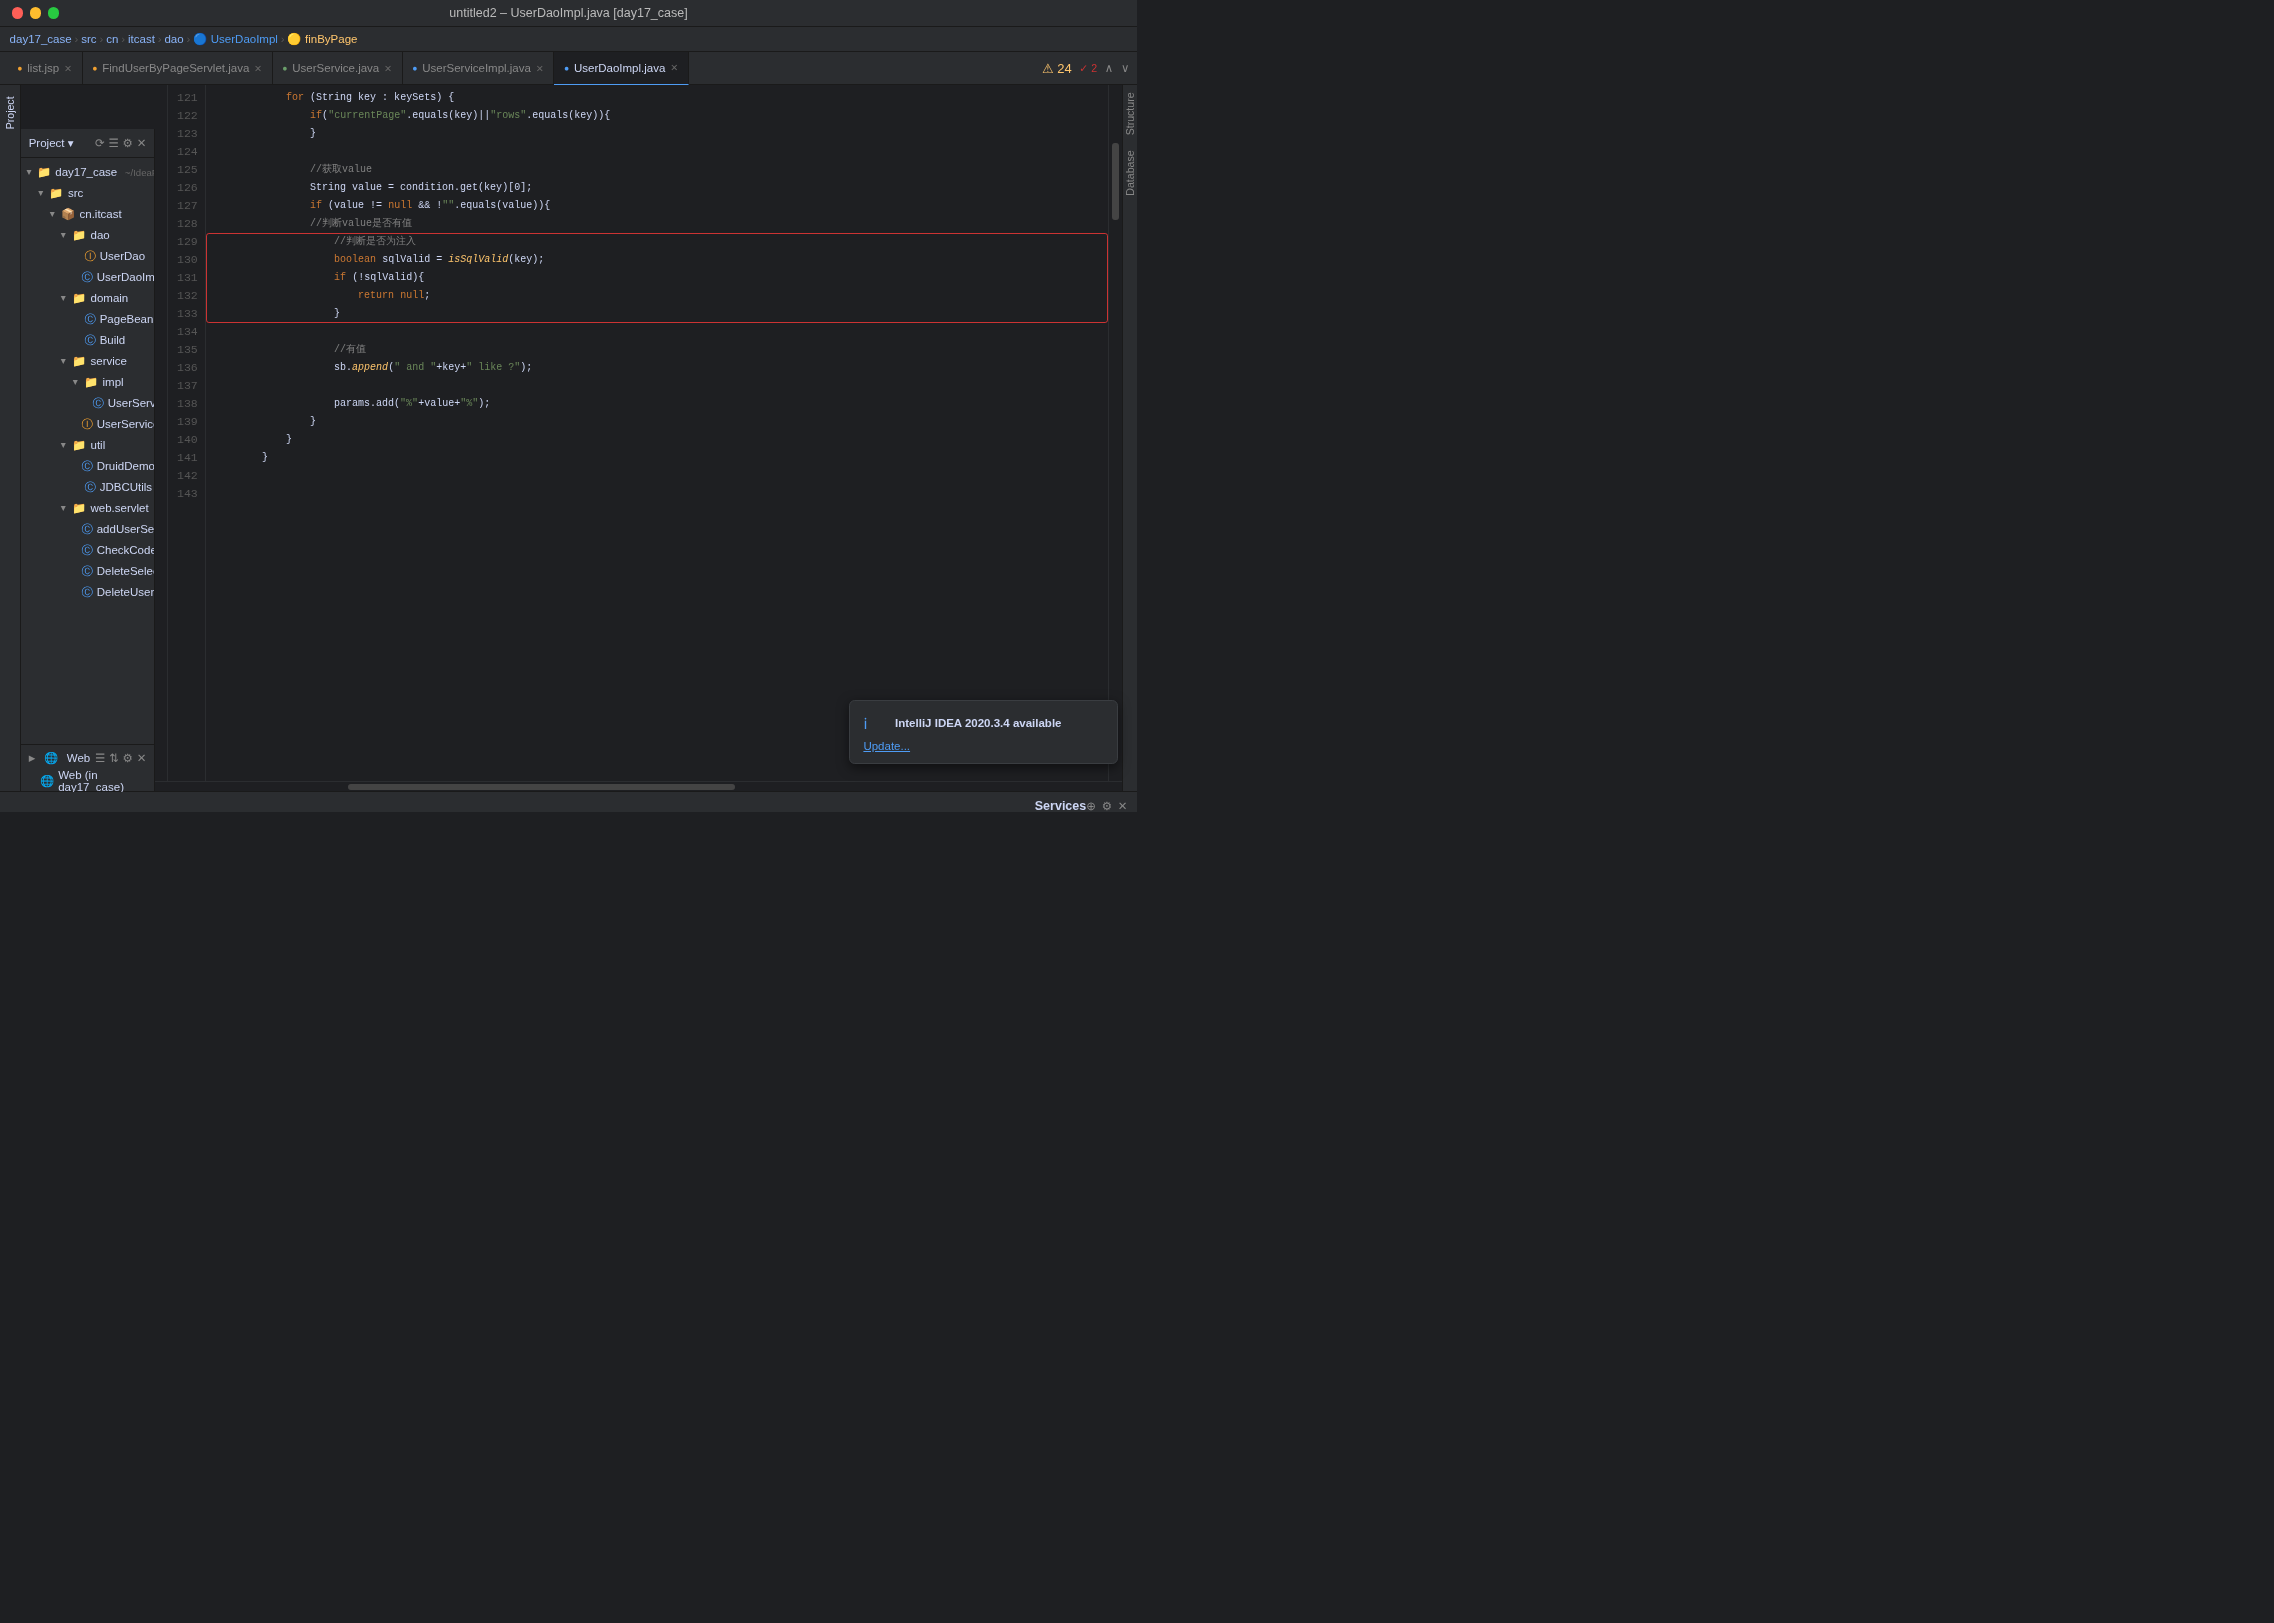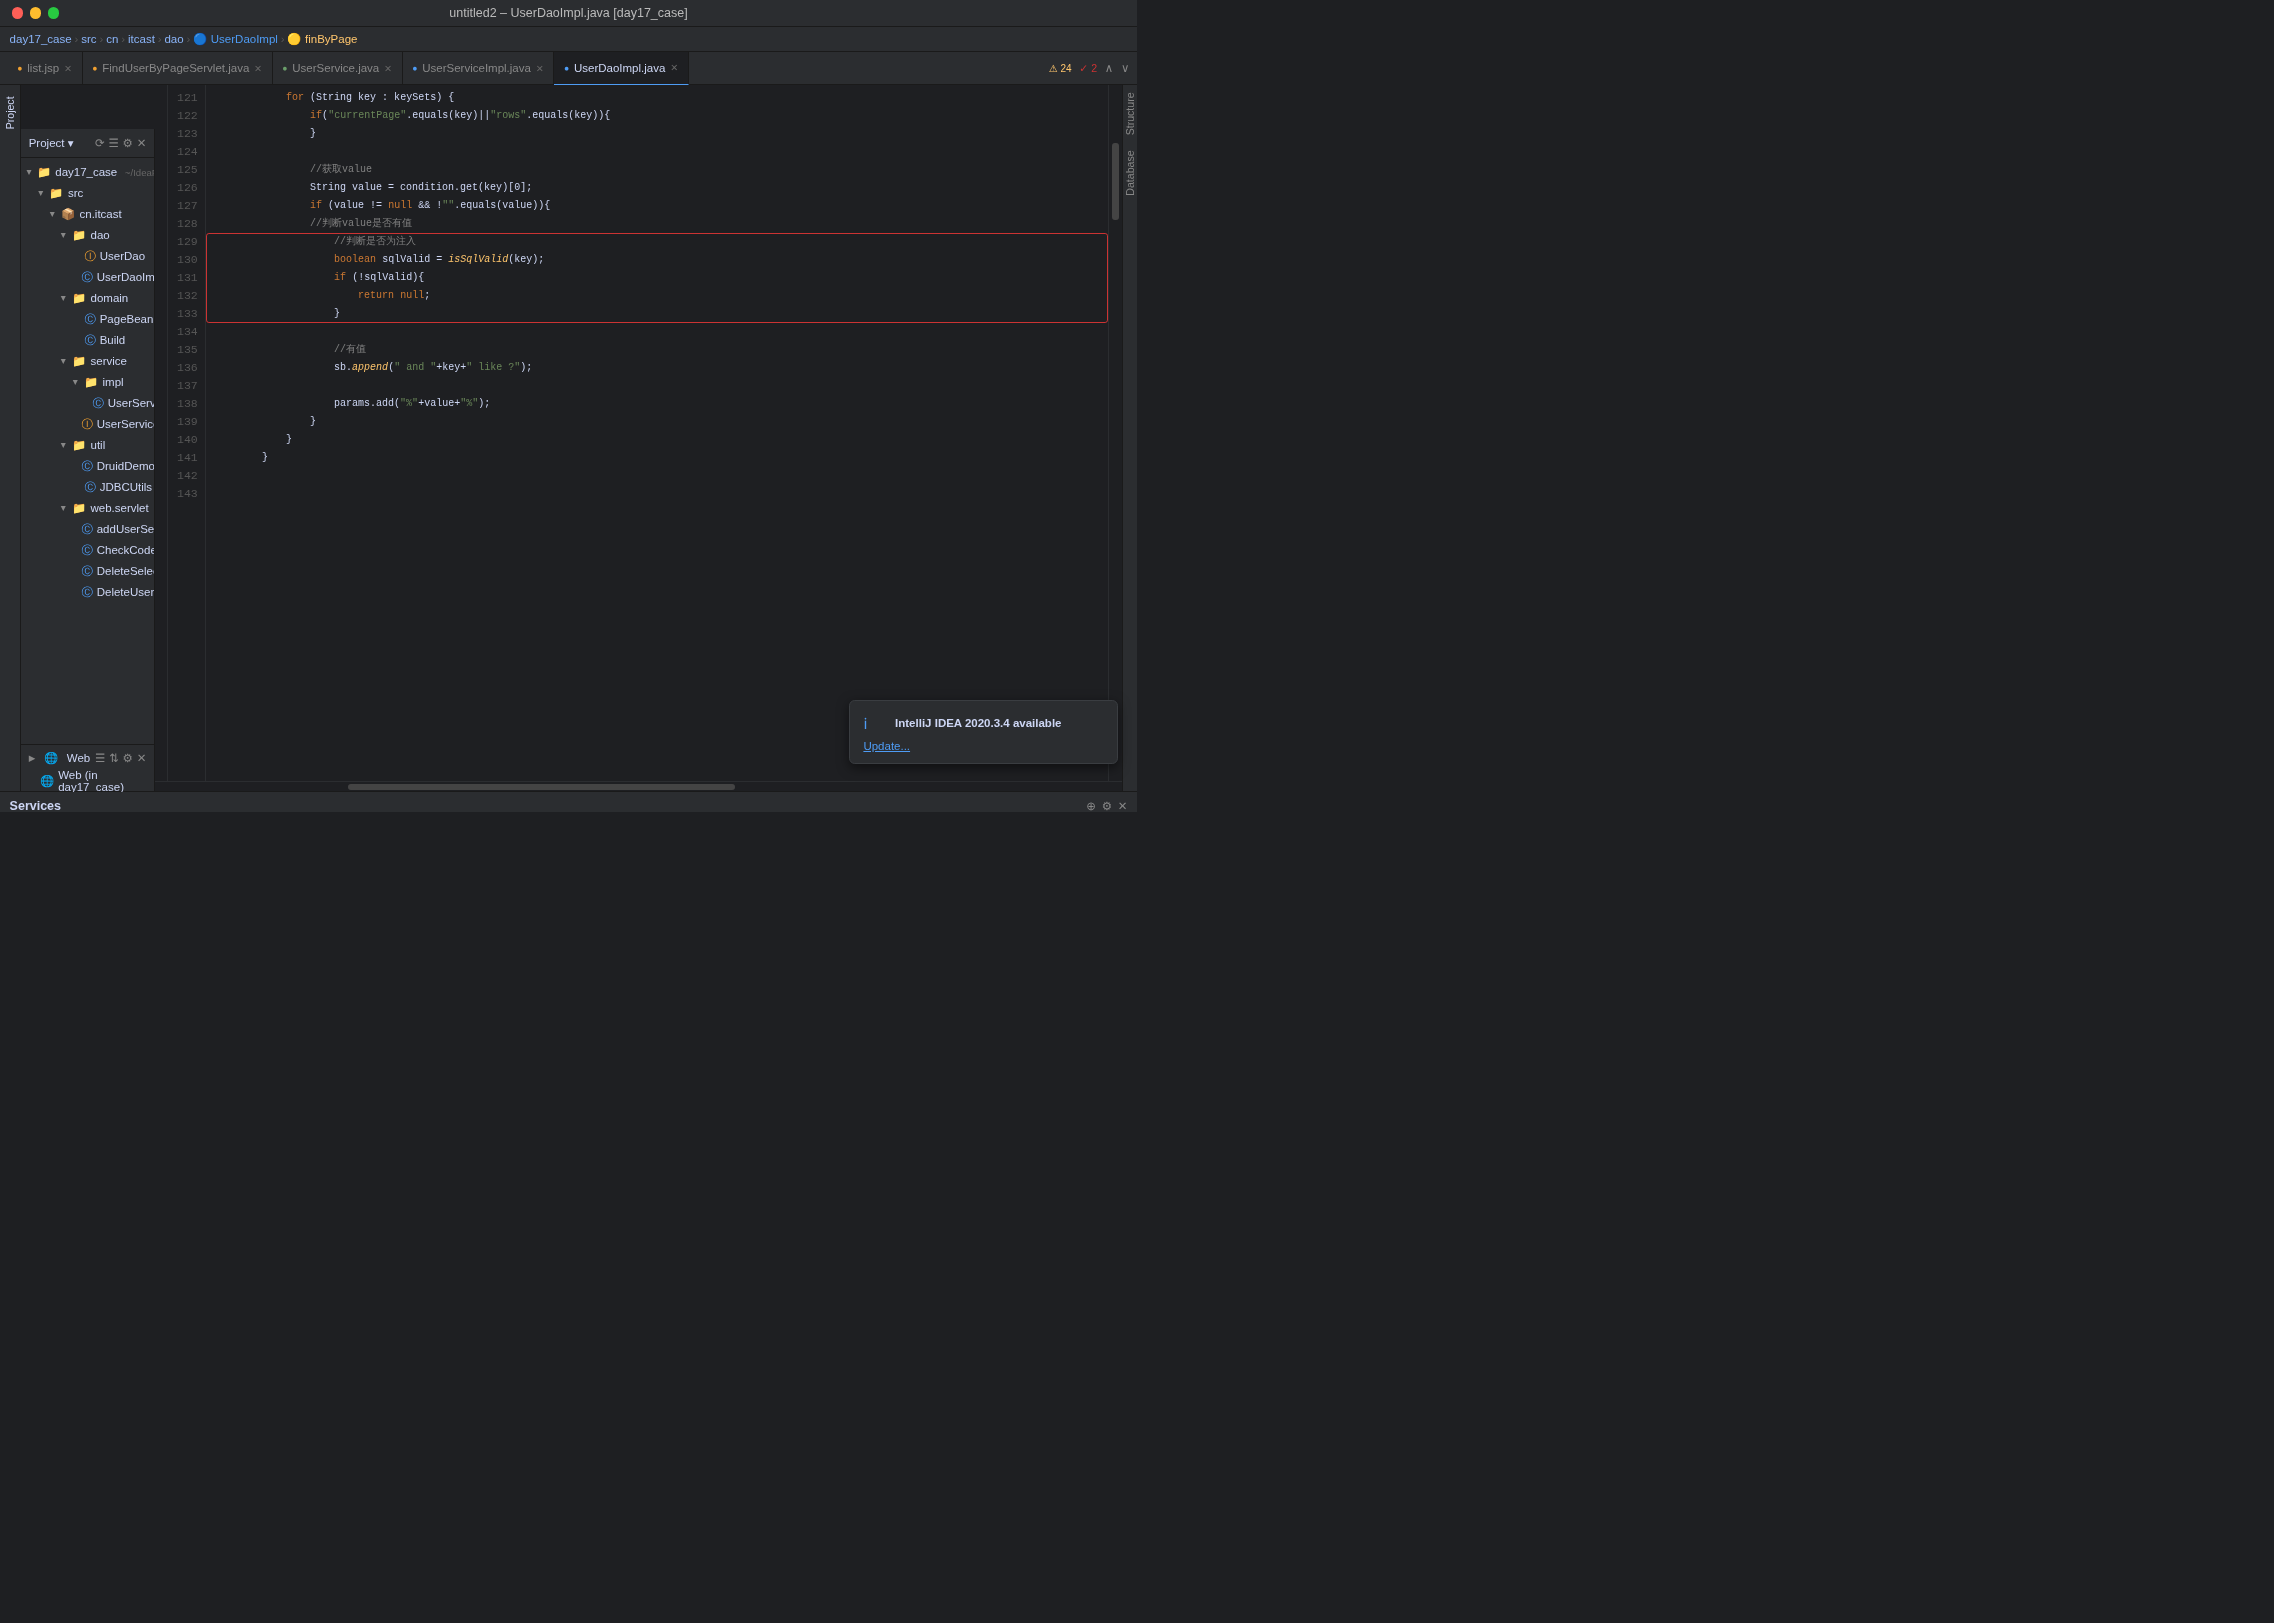--- a/index.html
+++ b/index.html
@@ -191,21 +191,21 @@
       height: 250px;
       border-top: 1px solid #1a1a1a;
       display: flex;
       flex-direction: column;
     }
     .services-header {
       height: 29px;
       background: #2b2d30;
       display: flex;
       align-items: center;
-      justify-content: space-between;
+      justify-content: flex-end;
       padding: 0 9.6px;
       border-bottom: 1px solid #1a1a1a;
     }
     .services-title { font-size: 12.5px; font-weight: bold; color: #cdd6f4; }
     .services-body {
       flex: 1;
       display: flex;
       overflow: hidden;
     }
     .services-left {
@@ -401,21 +401,21 @@
 
     
     .annotation-bar {
       width: 11.5px;
       background: #1e1f22;
       flex-shrink: 0;
     }
 
     .warnings-indicator {
       color: #ffc66d;
-      font-size: 10px;
+      font-size: 13px;
       margin-left: 48px;
     }
     .errors-indicator {
       color: #cc3333;
       font-size: 10.6px;
     }
   </style>
 </head>
 <body>
 

